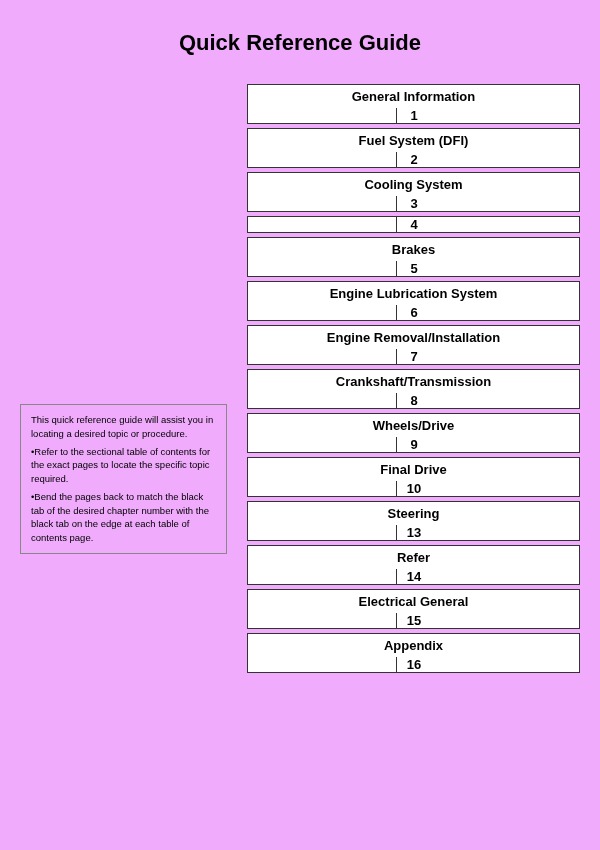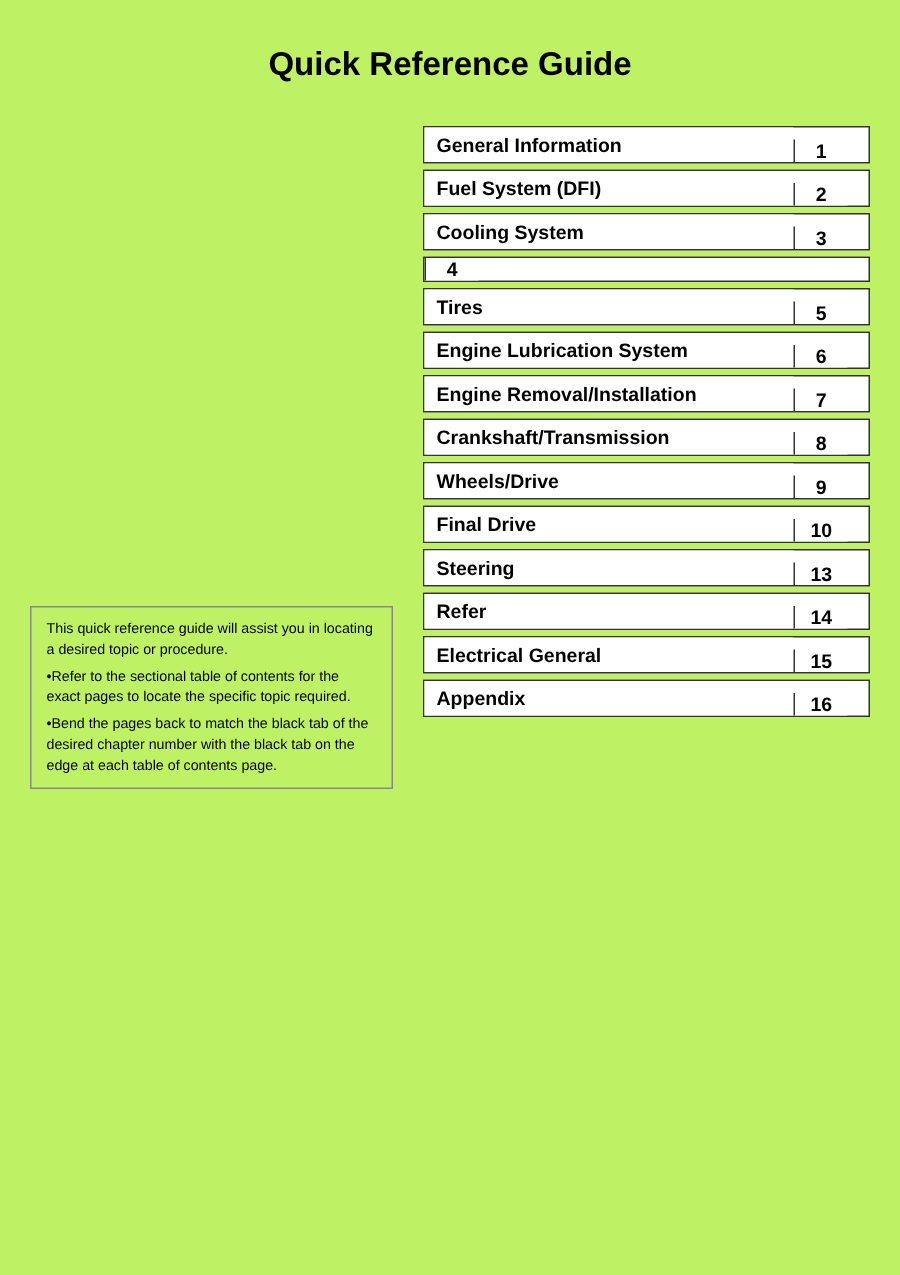--- a/index.html
+++ b/index.html
@@ -12,42 +12,42 @@
       width: 600px;
       height: 850px;
       background: #ffffff;
       font-family: Arial, Helvetica, sans-serif;
       overflow: hidden;
     }
 
     .page {
       width: 600px;
       height: 850px;
-      background: #bef264;
+      background: #f0abfc;
       position: relative;
       padding: 30px 20px 20px 20px;
     }
 
     .title {
       text-align: center;
       font-size: 22px;
       font-weight: bold;
       margin-bottom: 28px;
       color: #000;
     }
 
     .content-area {
       display: flex;
       flex-direction: row;
       gap: 20px;
       align-items: flex-start;
     }
 
     .left-col {
-      width: 242px;
+      width: 207px;
       flex-shrink: 0;
       margin-top: 320px;
     }
 
     .note-box {
       border: 1px solid #888;
       padding: 8px 10px;
       font-size: 9.5px;
       color: #000;
       line-height: 1.45;
@@ -60,21 +60,22 @@
     .note-box p:last-child {
       margin-bottom: 0;
     }
 
     .toc-col {
       flex: 1;
     }
 
     .toc-item {
       display: flex;
-      align-items: flex-end;
+      flex-direction: column;
+      align-items: center;
       margin-bottom: 4px;
       border: 1.5px solid #333;
       background: #fff;
     }
 
     .toc-label {
       flex: 1;
       font-size: 13px;
       font-weight: bold;
       color: #000;
@@ -131,21 +132,21 @@
         <div class="toc-item">
           <div class="toc-label">Cooling System</div>
           <div class="toc-number">3</div>
           <div class="toc-tab"></div>
         </div>
         <div class="toc-item">
           <div class="toc-number">4</div>
           <div class="toc-tab"></div>
         </div>
         <div class="toc-item">
-          <div class="toc-label">Tires</div>
+          <div class="toc-label">Brakes</div>
           <div class="toc-number">5</div>
           <div class="toc-tab"></div>
         </div>
         <div class="toc-item">
           <div class="toc-label">Engine Lubrication System</div>
           <div class="toc-number">6</div>
           <div class="toc-tab"></div>
         </div>
         <div class="toc-item">
           <div class="toc-label">Engine Removal/Installation</div>

